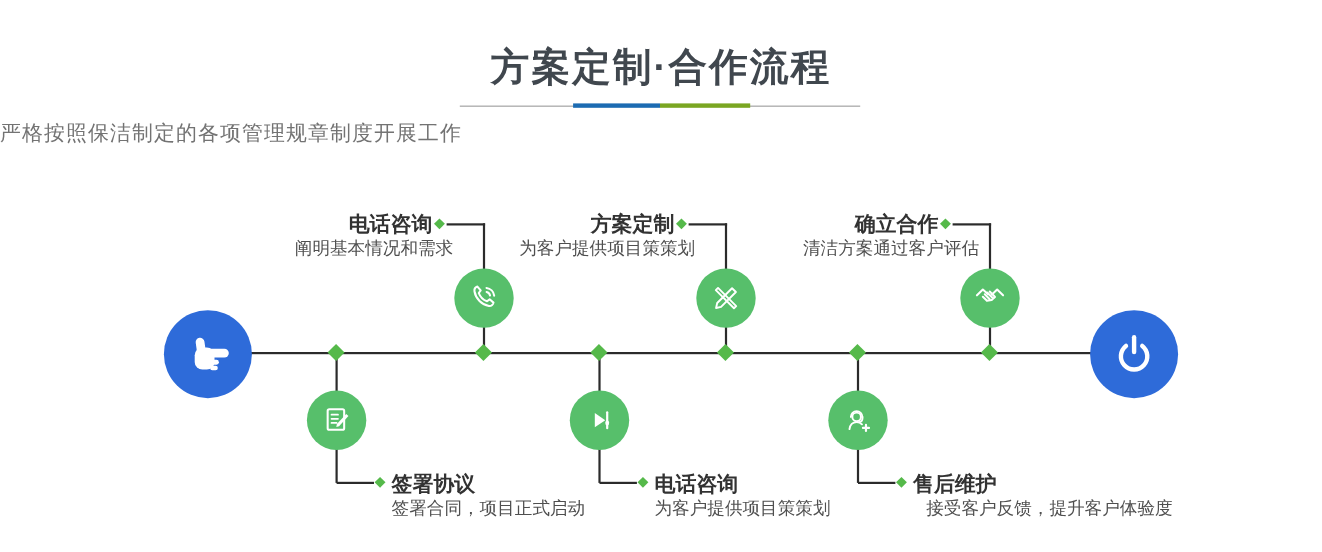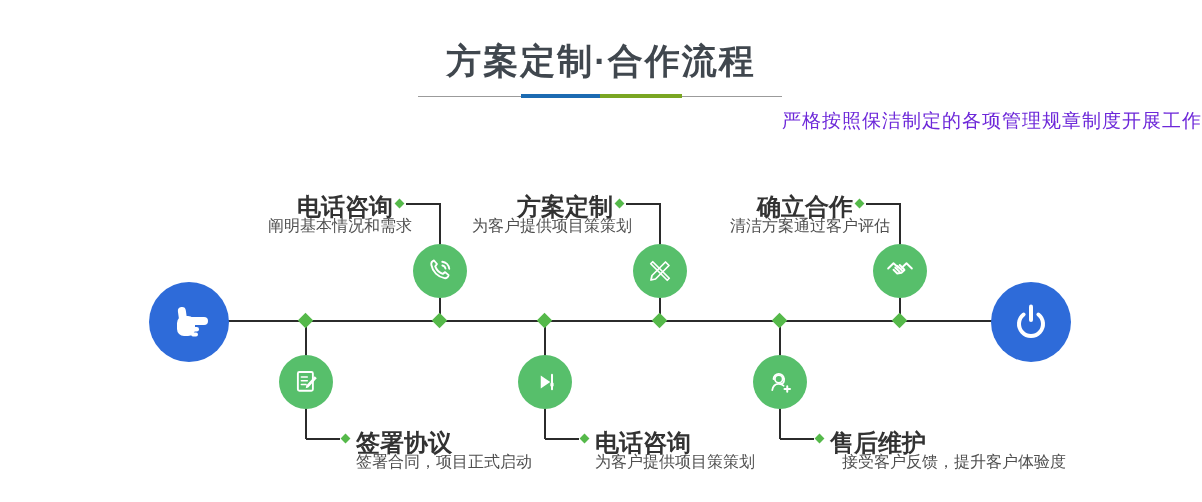--- a/index.html
+++ b/index.html
@@ -9,22 +9,22 @@
   }
   
   .hdr-title{
     position:absolute;left:0;top:38px;width:100%;text-align:center;
     font-size:35px;font-weight:bold;color:#40474e;letter-spacing:2px;
   }
   .divider-line{position:absolute;left:418px;top:96px;width:364px;height:1px;background:#9b9b9b;}
   .divider-blue{position:absolute;left:521px;top:94px;width:79px;height:4px;background:#1c6bb2;}
   .divider-green{position:absolute;left:600px;top:94px;width:82px;height:4px;background:#7aa622;}
   .hdr-subtitle{
-    position:absolute;left:0;top:108px;width:100%;text-align:right;
-    font-size:19px;color:#6d28d9;letter-spacing:1px;
+    position:absolute;left:0;top:108px;width:100%;text-align:left;
+    font-size:19px;color:#737373;letter-spacing:1px;
   }
   
   .main-line{position:absolute;left:226px;top:320px;width:766px;height:2px;background:#2b2b2b;z-index:1;}
   .vline{position:absolute;width:2px;background:#2b2b2b;z-index:1;}
   .hline{position:absolute;height:2px;background:#2b2b2b;z-index:1;}
   .terminal{
     position:absolute;width:80px;height:80px;border-radius:50%;
     background:#2e6bd9;z-index:3;display:flex;align-items:center;justify-content:center;
   }
   .node{
@@ -32,21 +32,21 @@
     background:#57bf6b;z-index:3;display:flex;align-items:center;justify-content:center;
   }
   .mdiamond{
     position:absolute;width:11px;height:11px;background:#55b94a;
     transform:rotate(45deg);z-index:2;
   }
   .ldiamond{
     position:absolute;width:7px;height:7px;background:#55b94a;
     transform:rotate(45deg);z-index:2;
   }
-  .step-title{position:absolute;font-size:24px;font-weight:bold;color:#323232;white-space:nowrap;z-index:2;}
+  .step-title{position:absolute;font-size:19px;font-weight:bold;color:#323232;white-space:nowrap;z-index:2;}
   .step-desc{position:absolute;font-size:16px;color:#4f4f4f;white-space:nowrap;z-index:2;}
   .ta-r{text-align:right;}
   
   .s1-vline{left:439px;top:203px;height:118px;} .s1-hline{left:406px;top:203px;width:35px;}
   .s1-ldia{left:396px;top:200px;} .s1-mdia{left:434px;top:315px;}
   .s1-node{left:413px;top:244px;} .s1-title{right:809px;top:191px;} .s1-desc{right:790px;top:216px;text-align:center;}
   
   .s2-vline{left:659px;top:203px;height:118px;} .s2-hline{left:626px;top:203px;width:35px;}
   .s2-ldia{left:616px;top:200px;} .s2-mdia{left:654px;top:315px;}
   .s2-node{left:633px;top:244px;} .s2-title{right:589px;top:191px;} .s2-desc{right:570px;top:216px;}

